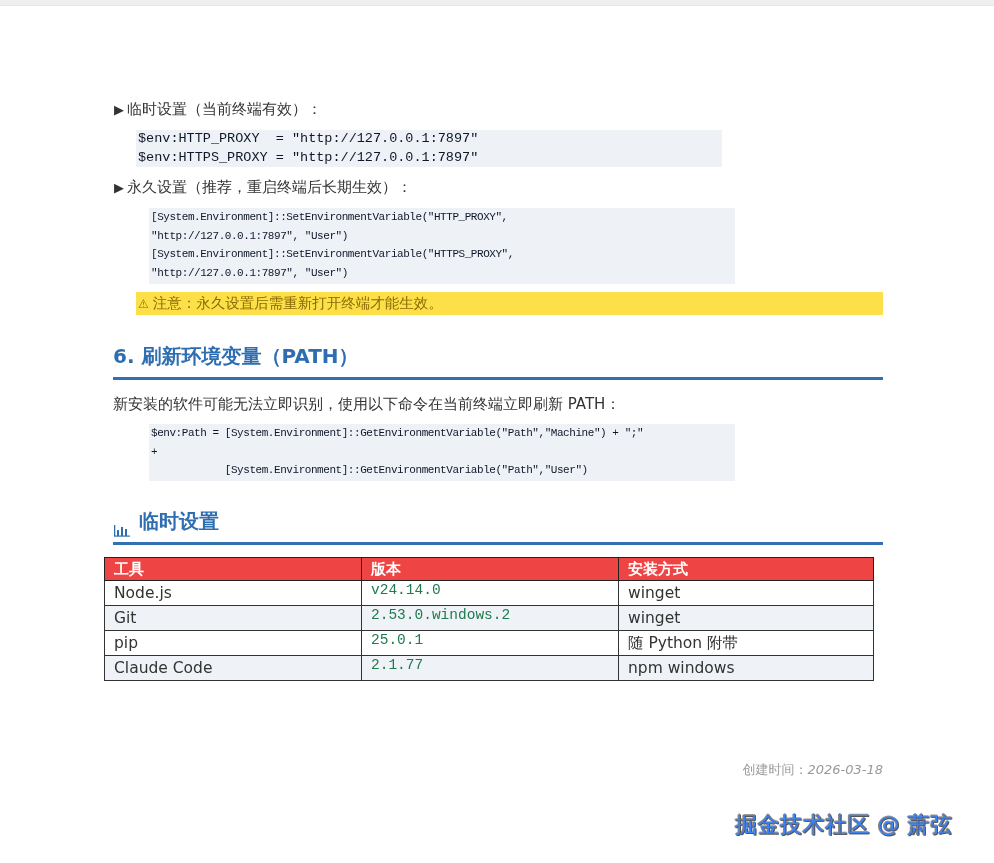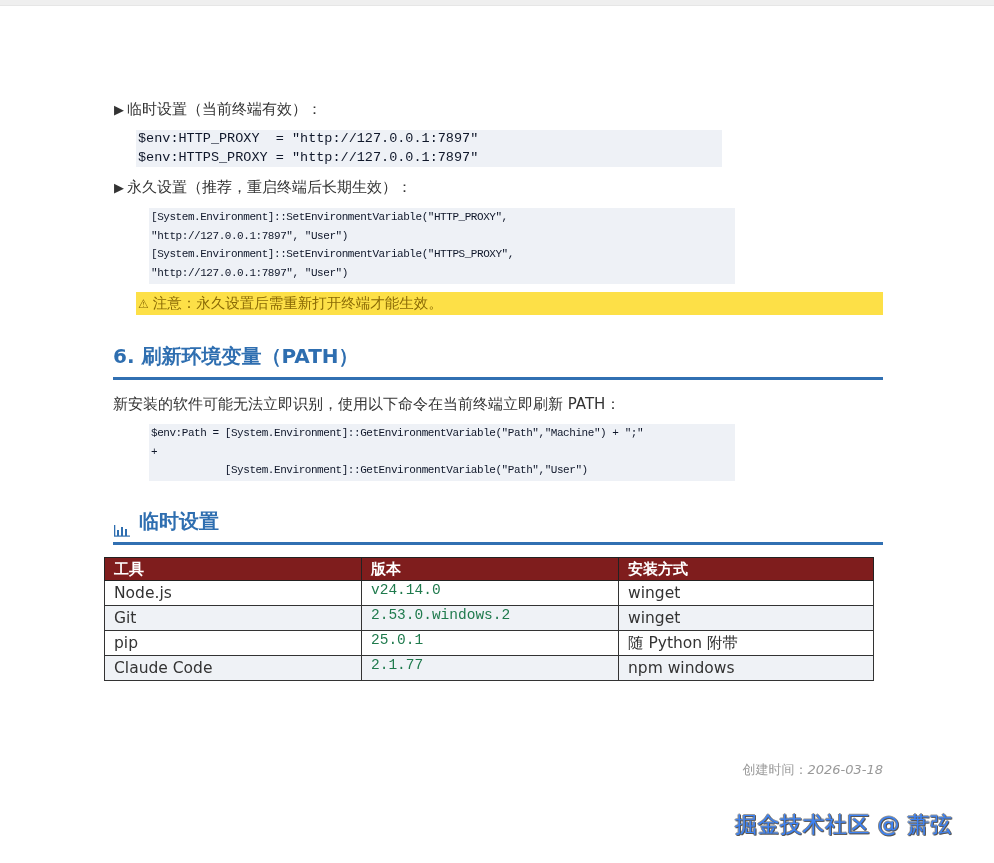--- a/index.html
+++ b/index.html
@@ -28,21 +28,21 @@
   .h2 {
     position: absolute; left: 113px; font-size: 20px; font-weight: bold; color: #2e6eb0; line-height: 28px; white-space: nowrap;
   }
   .h2-line { position: absolute; left: 113px; width: 770px; height: 3px; background: #3170b2; }
   .para { position: absolute; left: 113px; top: 393px; font-size: 15px; color: #333; white-space: nowrap; line-height: 22px; }
   table.ver {
     position: absolute; left: 104px; top: 557px; width: 770px; border-collapse: collapse;
     font-size: 15.5px;
   }
   table.ver th, table.ver td { border: 1.5px solid #333; padding: 0 9px; height: 22px; line-height: 22px; text-align: left; vertical-align: top; }
-  table.ver th { background: #7f1d1d; color: #fff; font-weight: bold; font-size: 15px; border-color: #222; }
+  table.ver th { background: #ef4444; color: #fff; font-weight: bold; font-size: 15px; border-color: #222; }
   table.ver td.ver-cell { font-family: "Liberation Mono", "DejaVu Sans Mono", monospace; color: #1f7a4d; font-size: 14.5px; line-height: 18px; }
   table.ver td { color: #333; }
   table.ver tr:nth-child(even) td { background: #eff2f6; }
   table.ver td.tool { line-height: 24px; }
   table.ver td.method { line-height: 24px; }
   .created { position: absolute; right: 111px; top: 761px; font-size: 13px; color: #999; white-space: nowrap; }
   .created .date { font-style: italic; }
   .watermark {
     position: absolute; left: 735px; top: 810px; font-size: 22px; color: #3b82f6; white-space: nowrap;
     text-shadow: 1px 1px 0 #555, -1px 0 0 #888, 0 -1px 0 #999, 1px 0 0 #666, 0 1px 0 #666;

